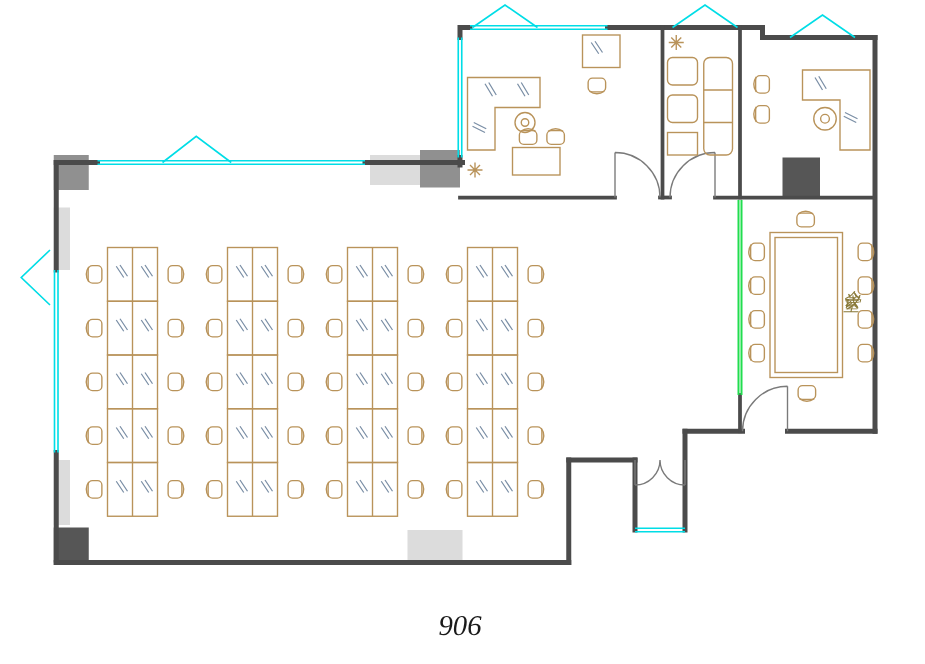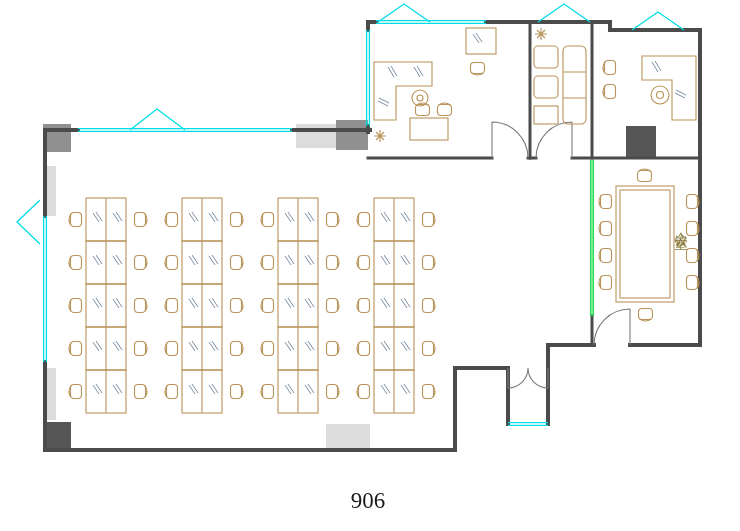--- a/index.html
+++ b/index.html
@@ -1,17 +1,17 @@
 <!DOCTYPE html>
 <html style="--c-background: #ffffff; --c-wall: #4b4b4b; --c-window: #00dde6; --c-accent_green: #21dd4f; --c-furniture: #b9935a; --c-equipment: #7b8fa6; --c-column_dark: #565656; --c-column_medium: #909090; --c-column_light: #dcdcdc; --c-label_text: #8a7a3a;"><head>
 <meta charset="utf-8">
 <style>
   html,body{margin:0;padding:0;background:#fff;}
   .page{position:relative;width:740px;height:520px;background:var(--c-background,#fff);overflow:hidden;
-        font-family:"Liberation Serif",serif;}
+        font-family:"Liberation Serif",serif;font-style:italic;}
   svg{display:block;}
   .wall{stroke:var(--c-wall);stroke-width:4;fill:none;stroke-linecap:square;}
   .wall-in{stroke:var(--c-wall);stroke-width:3;fill:none;stroke-linecap:square;}
   .win{stroke:var(--c-window);stroke-width:1.3;fill:none;}
   .grn{stroke:var(--c-accent_green);stroke-width:1.6;fill:none;}
   .fn{stroke:var(--c-furniture);stroke-width:1.1;fill:none;}
   .pc{stroke:var(--c-equipment);stroke-width:1;fill:none;}
   .door{stroke:#7a7a7a;stroke-width:1.1;fill:none;}
   .col-d{fill:var(--c-column_dark);}
   .col-m{fill:var(--c-column_medium);}

